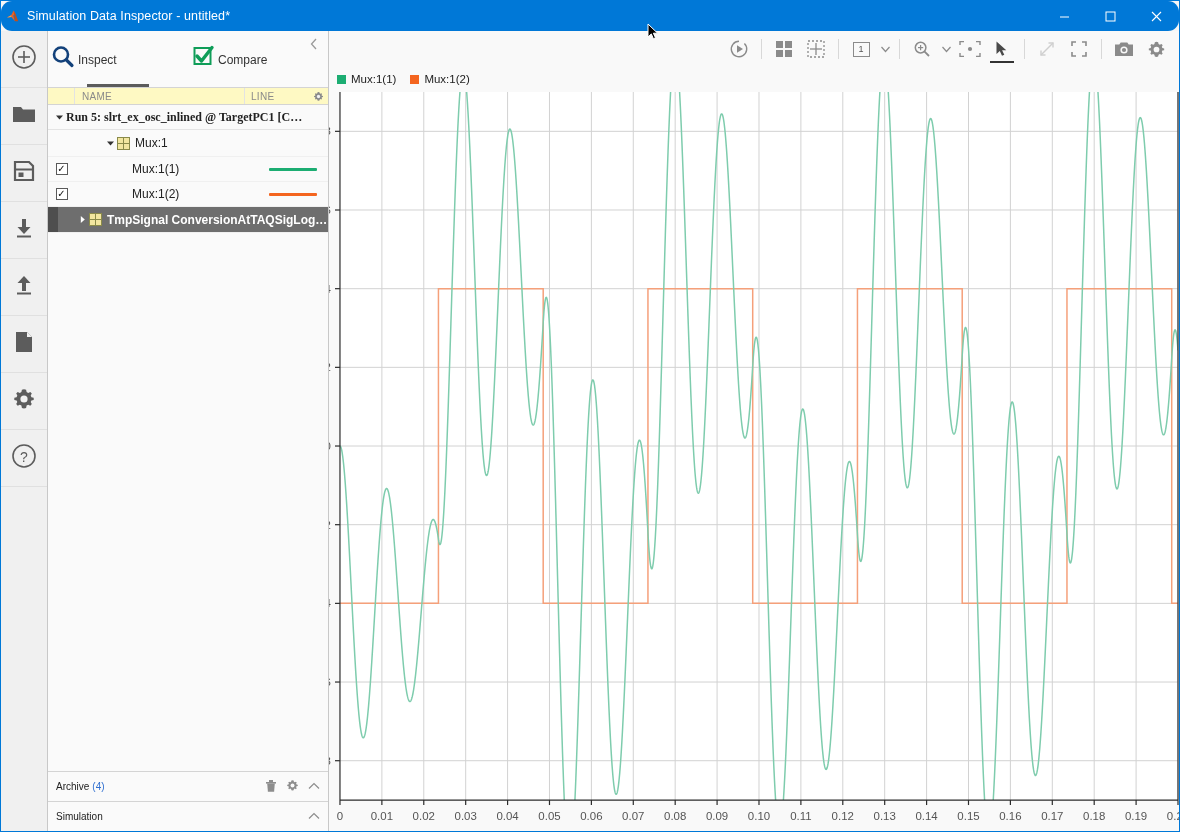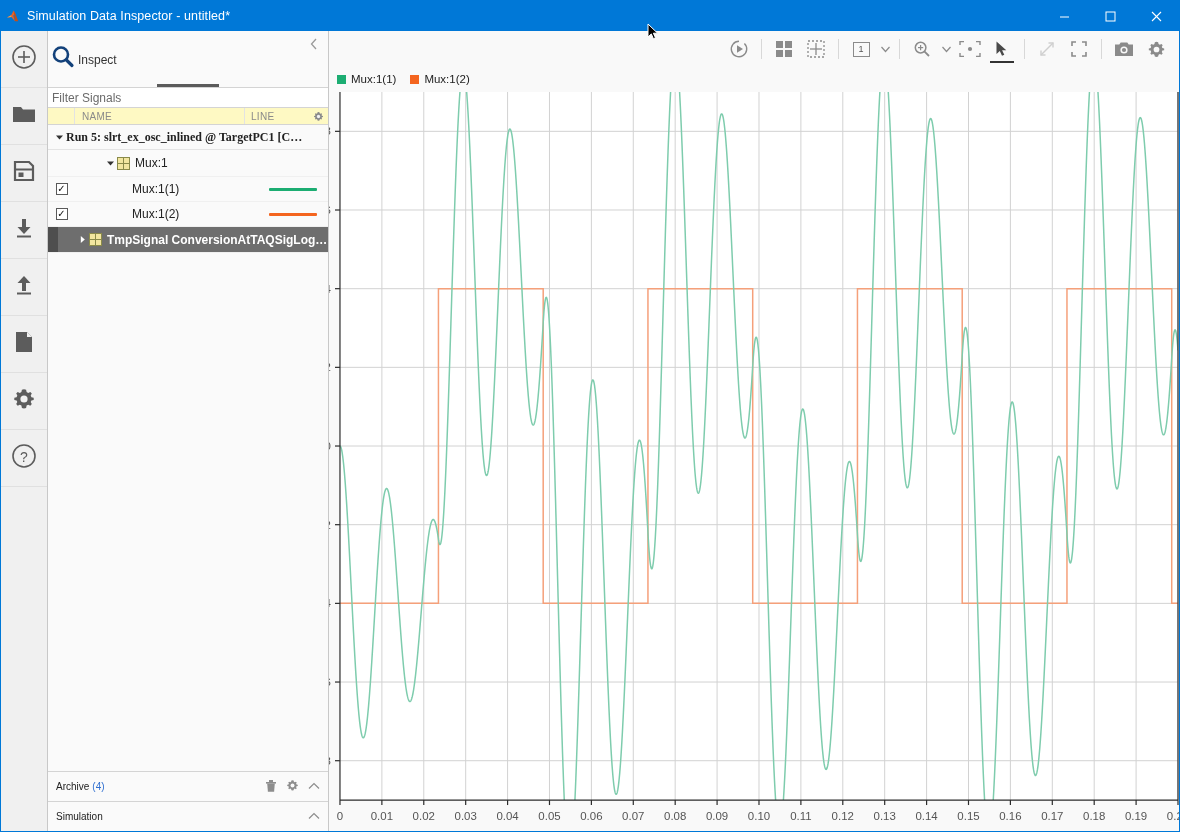--- a/index.html
+++ b/index.html
@@ -19,20 +19,21 @@
   }
 
   
   .titlebar {
     height: 30px;
     background: #0078d7;
     display: flex;
     align-items: center;
     flex: 0 0 30px;
     position: relative;
+    border-radius: 11px;
   }
   .title-icon { width: 26px; height: 30px; display: flex; align-items: center; justify-content: center; }
   .title-text {
     color: #ffffff;
     font-size: 12.5px;
     letter-spacing: .1px;
     white-space: nowrap;
   }
   .win-controls { margin-left: auto; display: flex; height: 30px; }
   .win-btn {
@@ -351,30 +352,36 @@
       <div class="panel-tabs">
         <div class="tab active">
           <span>
             <svg width="30" height="30" viewBox="0 0 30 30">
               <circle cx="13" cy="12.5" r="7" fill="none" stroke="#13417a" stroke-width="2.6"></circle>
               <line x1="18.4" y1="18" x2="24" y2="23.5" stroke="#13417a" stroke-width="3.2" stroke-linecap="round"></line>
             </svg>
           </span>
           <span class="tab-label">Inspect</span>
         </div>
+        <div class="tab">
+          <span>
+            <svg width="30" height="30" viewBox="0 0 30 30">
+              <rect x="6.5" y="6" width="16" height="16" fill="none" stroke="#0f9d58" stroke-width="2"></rect>
+              <path d="M9 14 L13.5 19 L24 5.5" fill="none" stroke="#0f9d58" stroke-width="3.4" stroke-linecap="round" stroke-linejoin="round"></path>
+            </svg>
+          </span>
+          <span class="tab-label">Compare</span>
+        </div>
         <div class="collapse-chevron">
           <svg width="10" height="12" viewBox="0 0 10 12">
             <path d="M7 1 L2.5 6 L7 11" fill="none" stroke="#9a9a9a" stroke-width="1.3"></path>
           </svg>
         </div>
       </div>
 
-      <div class="filter-box">
-        <input type="text" placeholder="Filter Signals" style="">
-      </div>
 
       <div class="col-head">
         <div class="ch-check"></div>
         <div class="ch-name">NAME</div>
         <div class="ch-line">LINE</div>
         <div class="ch-gear">
           <svg width="11" height="11" viewBox="0 0 24 24">
             <path d="M12 2.2 l2.1 .5 .5 2.3 1.6 .9 2.1-1 1.5 1.6 -1.1 2 .7 1.7 2.3 .5 0 2.2 -2.3 .5 -.7 1.7 1.1 2 -1.5 1.6 -2.1-1 -1.6 .9 -.5 2.3 -2.1 .5 -2.1-.5 -.5-2.3 -1.6-.9 -2.1 1 -1.5-1.6 1.1-2 -.7-1.7 -2.3-.5 0-2.2 2.3-.5 .7-1.7 -1.1-2 1.5-1.6 2.1 1 1.6-.9 .5-2.3 Z" fill="#8a8a8a"></path>
             <circle cx="12" cy="12" r="3.6" fill="#f2f2f2"></circle>
           </svg>

